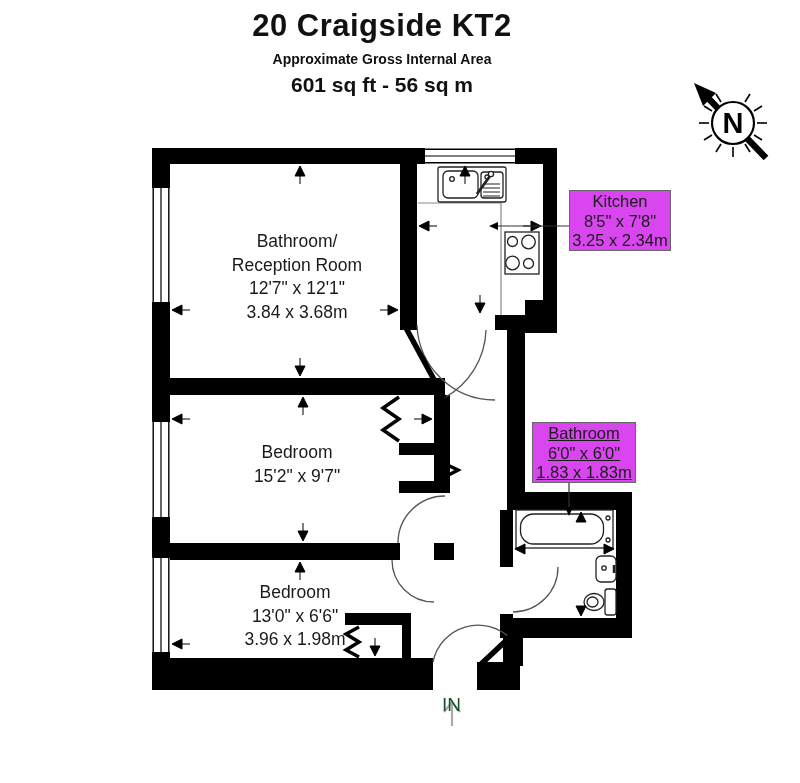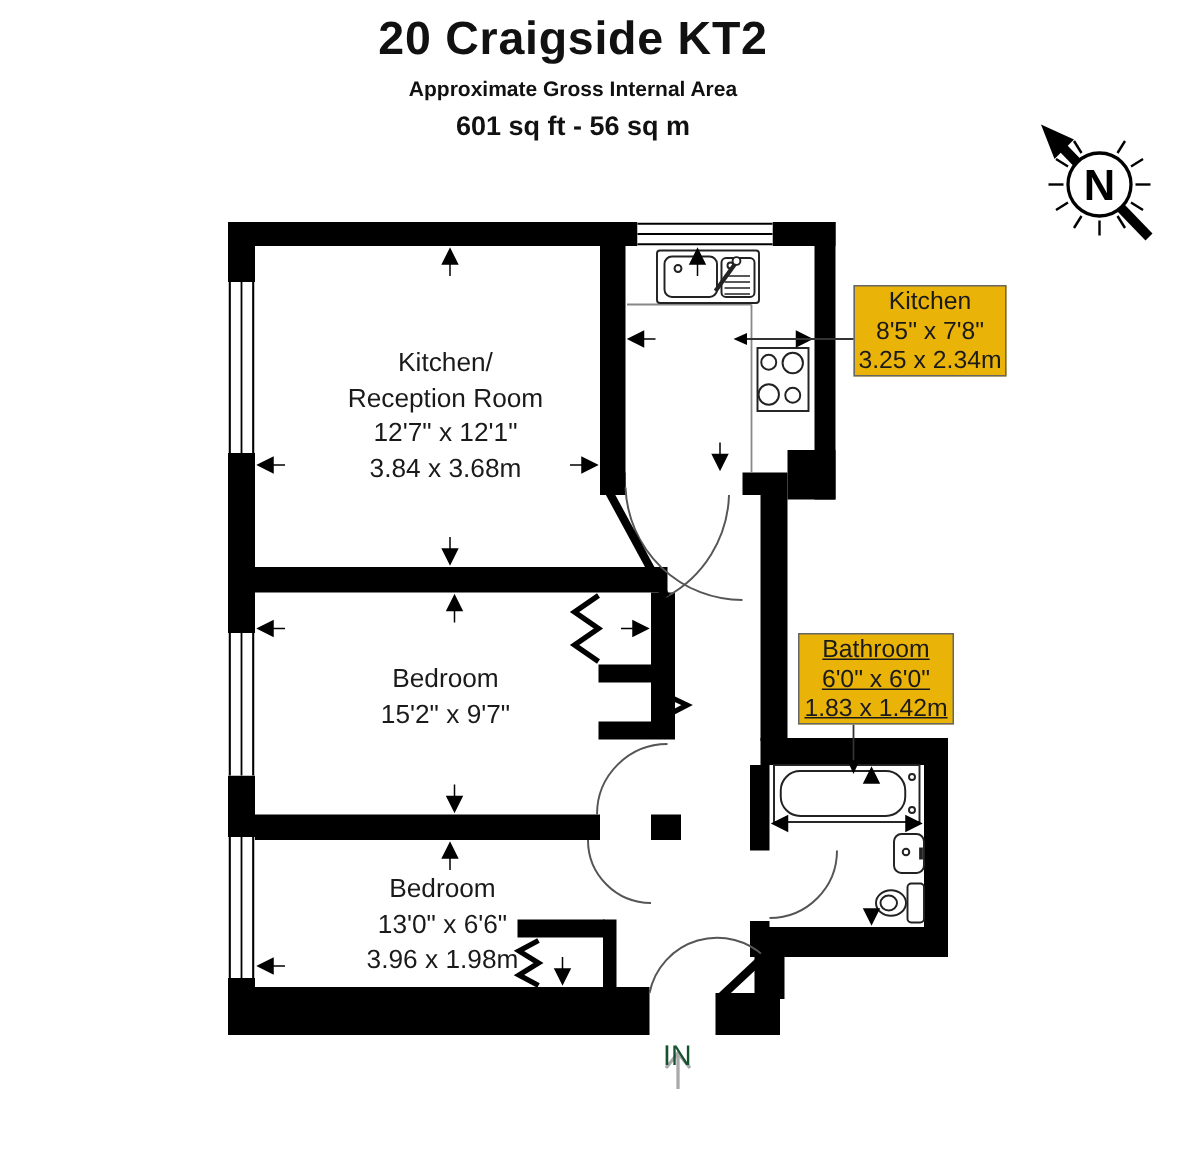--- a/index.html
+++ b/index.html
@@ -2,23 +2,23 @@
 <html><head>
 <meta charset="utf-8">
 <style>
   html,body{margin:0;padding:0;background:#fff;}
   .canvas{position:relative;width:800px;height:783px;background:#fff;overflow:hidden;
           font-family:"Liberation Sans",sans-serif;color:#111;}
   .plan-svg{position:absolute;left:0;top:0;}
   .title-block{position:absolute;left:80px;top:6px;width:604px;text-align:center;font-weight:bold;}
   .title-line1{font-size:31px;line-height:40px;letter-spacing:0.5px;}
   .title-line2{font-size:14px;line-height:26px;text-align:center;}
-  .title-line3{font-size:18px;line-height:25px;}
+  .title-line3{font-size:21px;line-height:25px;}
   .room-label{position:absolute;text-align:center;font-size:17.5px;line-height:23.5px;color:#1a1a1a;}
-  .dim-box{position:absolute;border:1.5px solid #666;background:#eab308;text-align:center;
+  .dim-box{position:absolute;border:1.5px solid #666;background:#d946ef;text-align:center;
            font-size:16.5px;line-height:19.5px;color:#1a1a1a;padding-top:1px;}
   .floor-label{position:absolute;left:154px;top:736px;font-size:28px;font-weight:bold;}
   .in-label{position:absolute;left:442px;top:694px;font-size:19px;color:#14532d;}
 </style>
 </head>
 <body>
 
 <div class="canvas">
 
   <svg class="plan-svg" width="800" height="783" viewBox="0 0 800 783">
@@ -215,21 +215,21 @@
     </g>
   </svg>
 
   <div class="title-block">
     <div class="title-line1">20 Craigside KT2</div>
     <div class="title-line2">Approximate Gross Internal Area</div>
     <div class="title-line3">601 sq ft - 56 sq m</div>
   </div>
 
   <div class="room-label" style="left:177px;top:230px;width:240px;">
-    <div>Kitchen/</div>
+    <div>Bathroom/</div>
     <div>Reception Room</div>
     <div>12'7" x 12'1"</div>
     <div>3.84 x 3.68m</div>
   </div>
 
   <div class="room-label" style="left:177px;top:441px;width:240px;">
     <div>Bedroom</div>
     <div>15'2" x 9'7"</div>
   </div>
 
@@ -241,18 +241,18 @@
 
   <div class="dim-box" style="left:569px;top:190px;width:100px;height:58px;">
     <div>Kitchen</div>
     <div>8'5" x 7'8"</div>
     <div>3.25 x 2.34m</div>
   </div>
 
   <div class="dim-box" style="left:532px;top:422px;width:102px;height:58px;text-decoration:underline;">
     <div>Bathroom</div>
     <div>6'0" x 6'0"</div>
-    <div>1.83 x 1.42m</div>
+    <div>1.83 x 1.83m</div>
   </div>
 
   <div class="in-label">IN</div>
 
 </div>
 
 </body></html>

